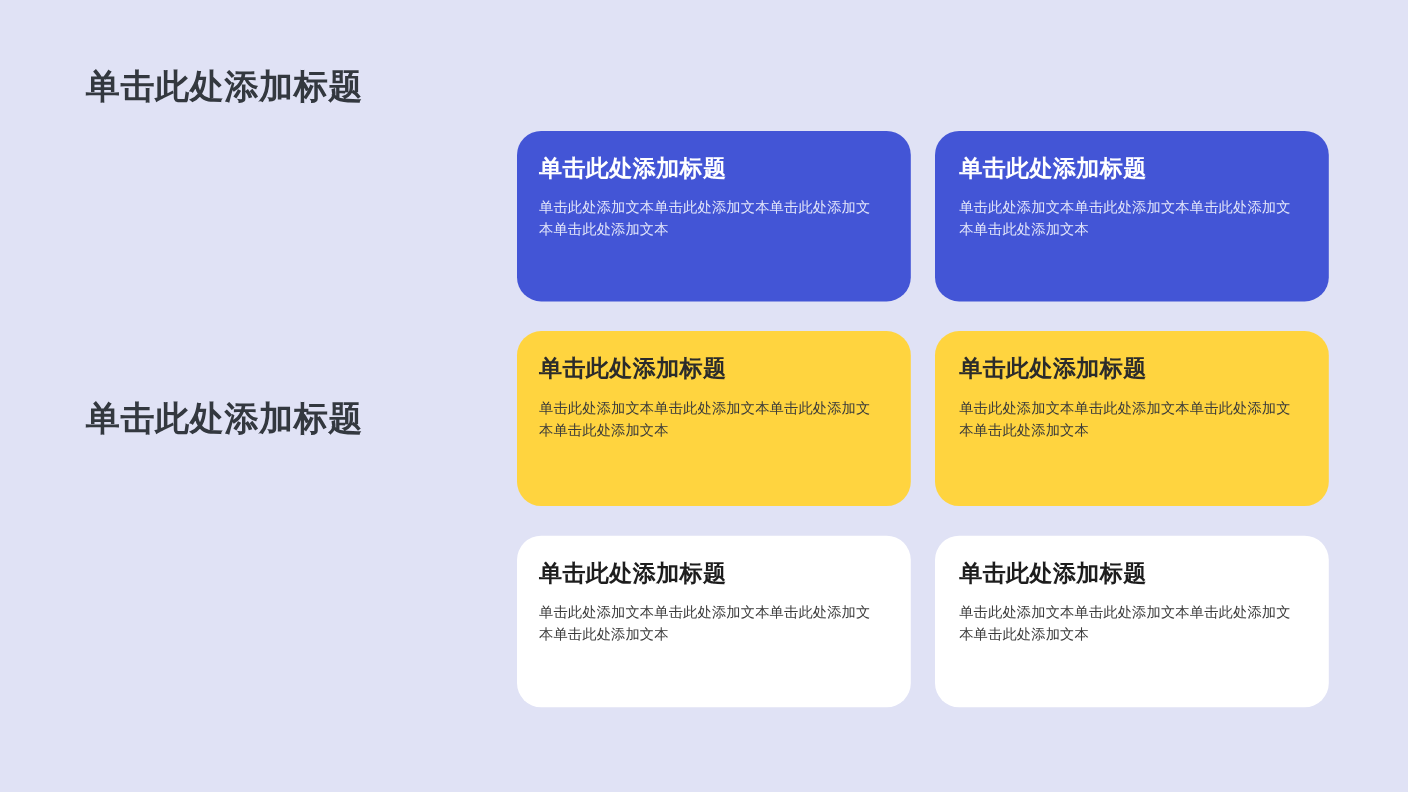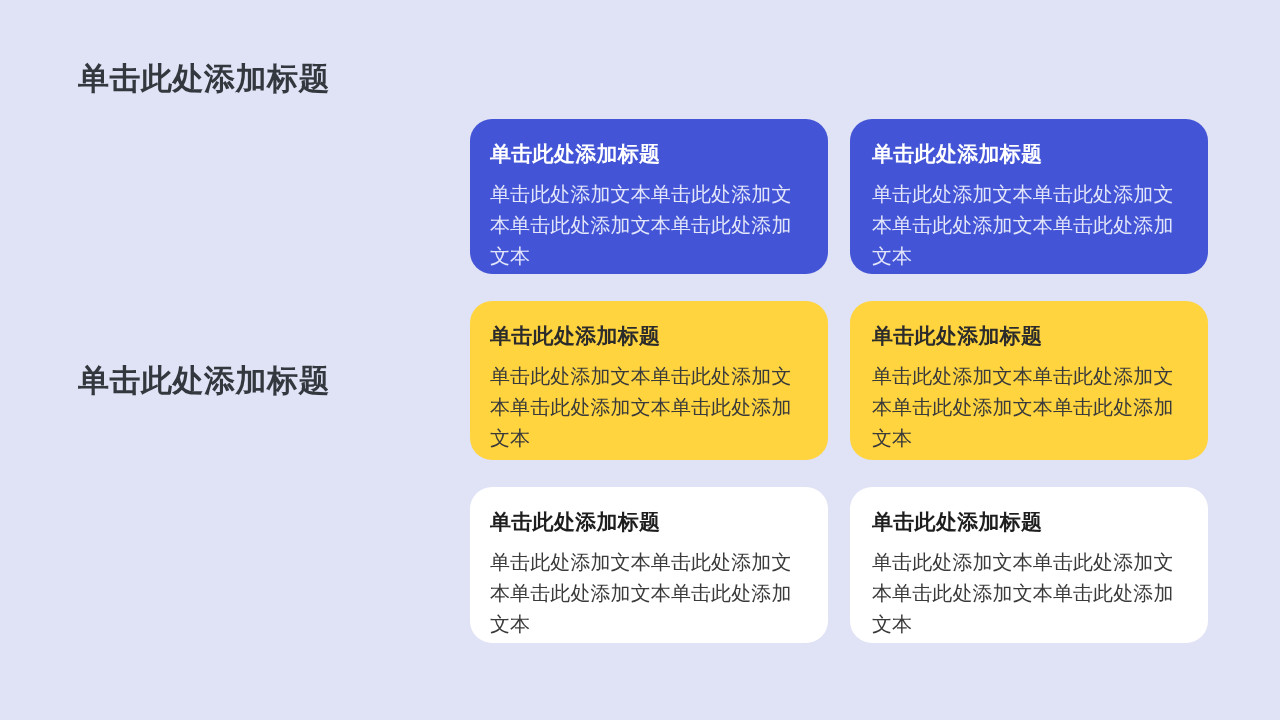--- a/index.html
+++ b/index.html
@@ -50,21 +50,21 @@
   .card-title {
     font-size:21px;
     font-weight:bold;
     line-height:1.25;
     letter-spacing:0.3px;
     margin-bottom:12px;
     white-space:nowrap;
   }
 
   .card-body {
-    font-size:20px;
+    font-size:13px;
     line-height:1.55;
     letter-spacing:0.1px;
     max-width:315px;
   }
 
   
   .card.blue   { background:#4355D6; }
   .card.blue   .card-title { color:#FFFFFF; }
   .card.blue   .card-body  { color:#E3E6FA; }
 

